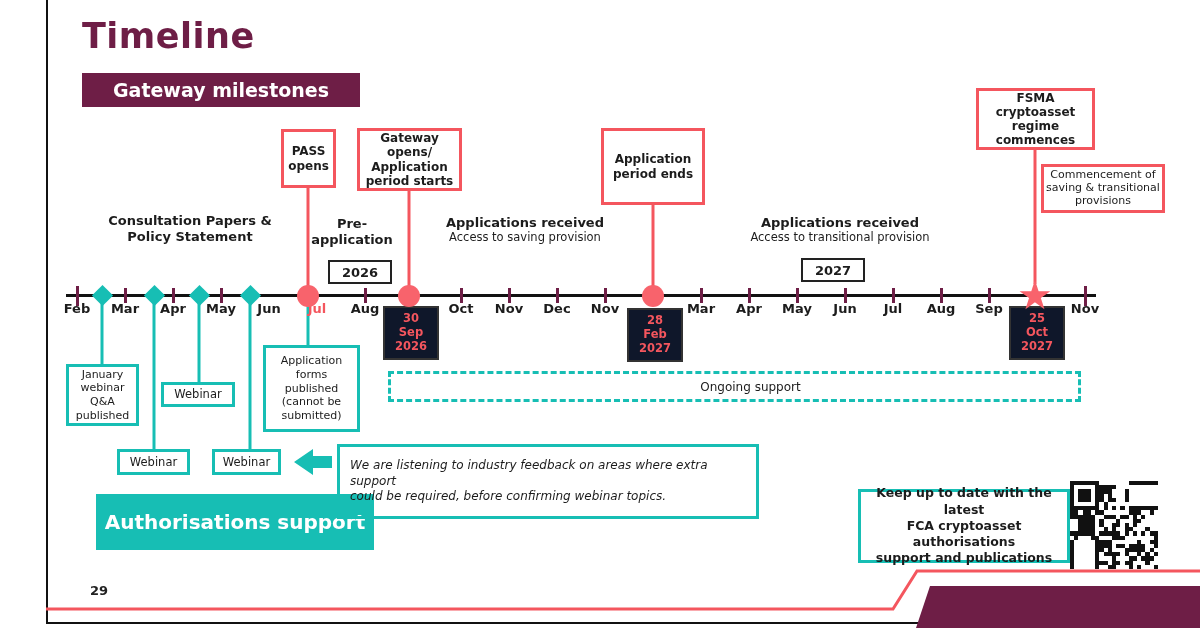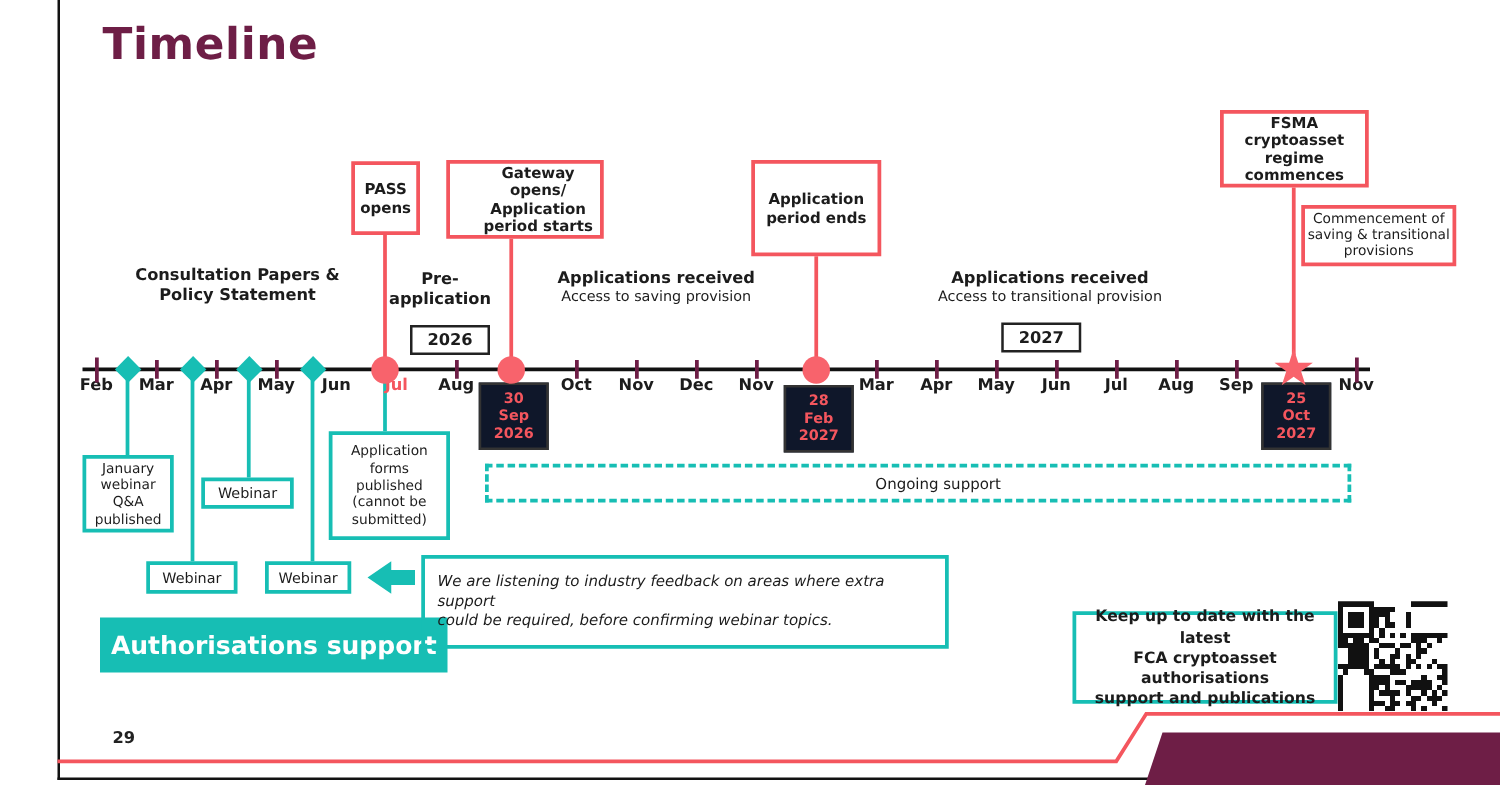--- a/index.html
+++ b/index.html
@@ -6,21 +6,21 @@
   #slide{position:relative;width:1200px;height:628px;background:#ffffff;overflow:hidden;
          font-family:"DejaVu Sans","Liberation Sans",sans-serif;color:#1c1c1c;}
   .abs{position:absolute;}
   .preline{white-space:pre-line;}
   .ctr{display:flex;align-items:center;justify-content:center;text-align:center;}
 
   
   .title{left:82px;top:16px;font-size:35px;font-weight:bold;color:#6e1e46;letter-spacing:.5px;}
   .badge{width:278px;font-weight:bold;color:#fff;}
   .badge.gw{left:82px;top:73px;height:34px;background:#6e1e46;font-size:19px;}
-  .badge.auth{left:80px;top:494px;height:44px;background:#17beb4;font-size:20px;}
+  .badge.auth{left:96px;top:494px;height:56px;background:#17beb4;font-size:20px;}
 
   
   .red-box{border:3px solid #f4565e;background:#fff;font-weight:bold;font-size:12px;line-height:1.18;z-index:3;}
   .teal-box{border:3px solid #17beb4;background:#fff;font-size:11px;line-height:1.25;z-index:3;}
   .year-box{border:2px solid #222;background:#fff;font-weight:bold;font-size:13px;z-index:3;}
   .date-box{position:absolute;width:52px;height:50px;border:2px solid #333;background:#0f172a;
             color:#f4565e;font-weight:bold;font-size:11.5px;line-height:1.2;z-index:3;
             display:flex;align-items:center;justify-content:center;text-align:center;white-space:pre-line;}
 
   
@@ -68,24 +68,25 @@
     <line x1="250" y1="295" x2="250" y2="451" stroke="#17beb4" stroke-width="3"></line>
     <line x1="308" y1="295" x2="308" y2="347" stroke="#17beb4" stroke-width="3"></line>
     <line x1="308" y1="186" x2="308" y2="290" stroke="#f4565e" stroke-width="3"></line>
     <line x1="409" y1="189" x2="409" y2="290" stroke="#f4565e" stroke-width="3"></line>
     <line x1="653" y1="203" x2="653" y2="290" stroke="#f4565e" stroke-width="3"></line>
     <line x1="1035" y1="148" x2="1035" y2="284" stroke="#f4565e" stroke-width="3"></line>
     <polygon points="332,456 313,456 313,449 294,462 313,475 313,468 332,468" fill="#17beb4"></polygon>
   </svg>
 
   <div class="abs title">Timeline</div>
+  <div class="abs ctr badge gw">Gateway milestones</div>
 
   <div class="abs ctr preline red-box" style="left:281px;top:129px;width:49px;height:53px;">PASS
 opens</div>
-  <div class="abs ctr preline red-box" style="left:357px;top:128px;width:99px;height:57px;padding-left:21px;">Gateway
+  <div class="abs ctr preline red-box" style="left:357px;top:128px;width:99px;height:57px;">Gateway
 opens/
 Application
 period starts</div>
   <div class="abs ctr preline red-box" style="left:601px;top:128px;width:98px;height:71px;">Application
 period ends</div>
   <div class="abs ctr preline red-box" style="left:1041px;top:164px;width:118px;height:43px;font-weight:normal;font-size:11px;">Commencement of
 saving &amp; transitional
 provisions</div>
   <div class="abs ctr preline red-box" style="left:976px;top:88px;width:113px;height:56px;">FSMA
 cryptoasset

